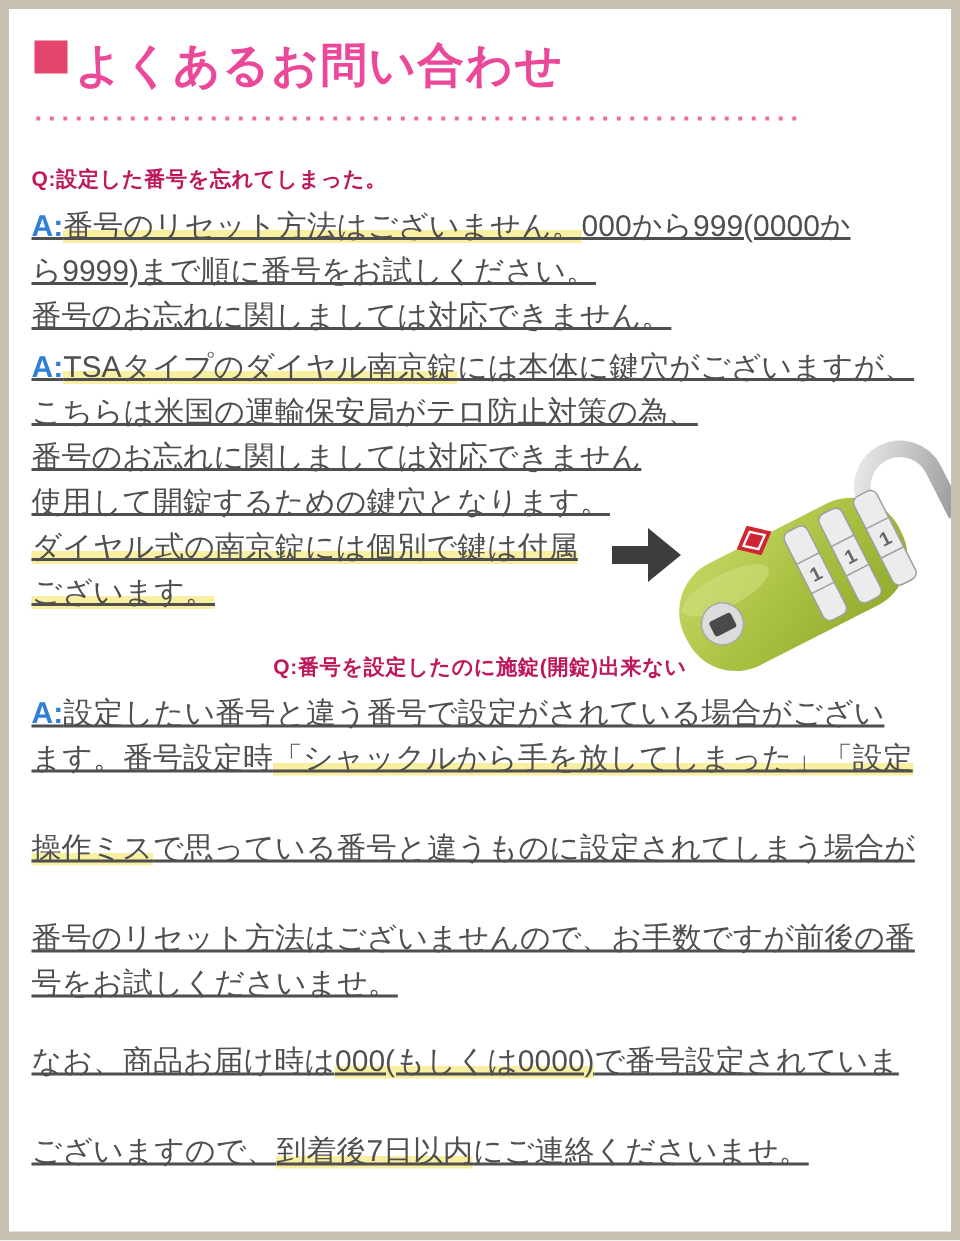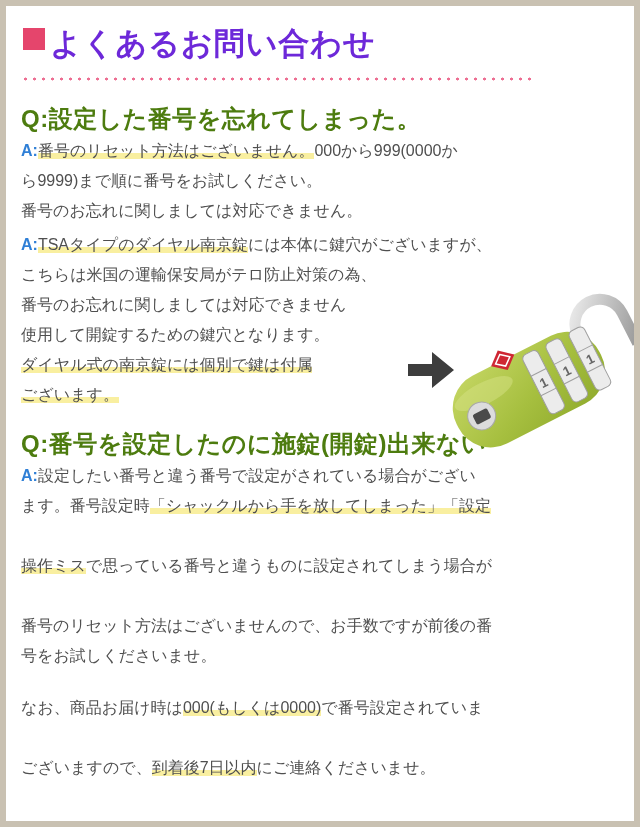--- a/index.html
+++ b/index.html
@@ -12,39 +12,40 @@
     position:relative;
     overflow:hidden;
     font-family:"Liberation Sans","DejaVu Sans",sans-serif;
   }
   .title-row { margin:4px 0 0 2px; line-height:40px; height:40px; }
   .title-sq {
     display:inline-block; width:22px; height:22px;
     background:#e5456c; margin-right:5px; vertical-align:-1px;
   }
   .title-text {
-    font-size:31px; font-weight:bold; color:#6d28d9; letter-spacing:1px;
+    font-size:31px; font-weight:bold; color:#ec4899; letter-spacing:1px;
     vertical-align:top;
   }
   .dotted {
     margin-top:13px; width:516px; height:4px;
     background-image:radial-gradient(circle, #ed6e92 1.4px, rgba(0,0,0,0) 1.6px);
     background-size:9px 4px; background-repeat:repeat-x; background-position:0 50%;
   }
   h2,p { margin:0; padding:0; }
   .q {
-    font-size:24px; line-height:26px; font-weight:bold; color:#4d7c0f;
+    font-size:14px; line-height:26px; font-weight:bold; color:#be185d;
     letter-spacing:0.5px;
   }
   .q1 { margin-top:25px; }
   .q2 { margin-top:17px; }
-  .q3 { margin-top:21px; }
+  .q3 { margin-top:21px;text-align:center; }
   .a, .note {
-    margin-top:4px; font-size:16px; line-height:30px; color:#4f4f4f;
+    margin-top:4px; font-size:20px; line-height:30px; color:#4f4f4f;
     position:relative;
+    text-decoration:underline;
   }
   .note { margin-top:22px; }
   .alabel { color:#2f7fd6; font-weight:bold; }
   .hl { background:linear-gradient(to bottom, rgba(0,0,0,0) 62%, #f9efa0 62%); }
   .lock-figure {
     position:absolute; top:288px; left:378px; width:241px; height:176px;
     pointer-events:none;
   }
   .lock-figure svg { overflow:visible; display:block; }
 </style>

